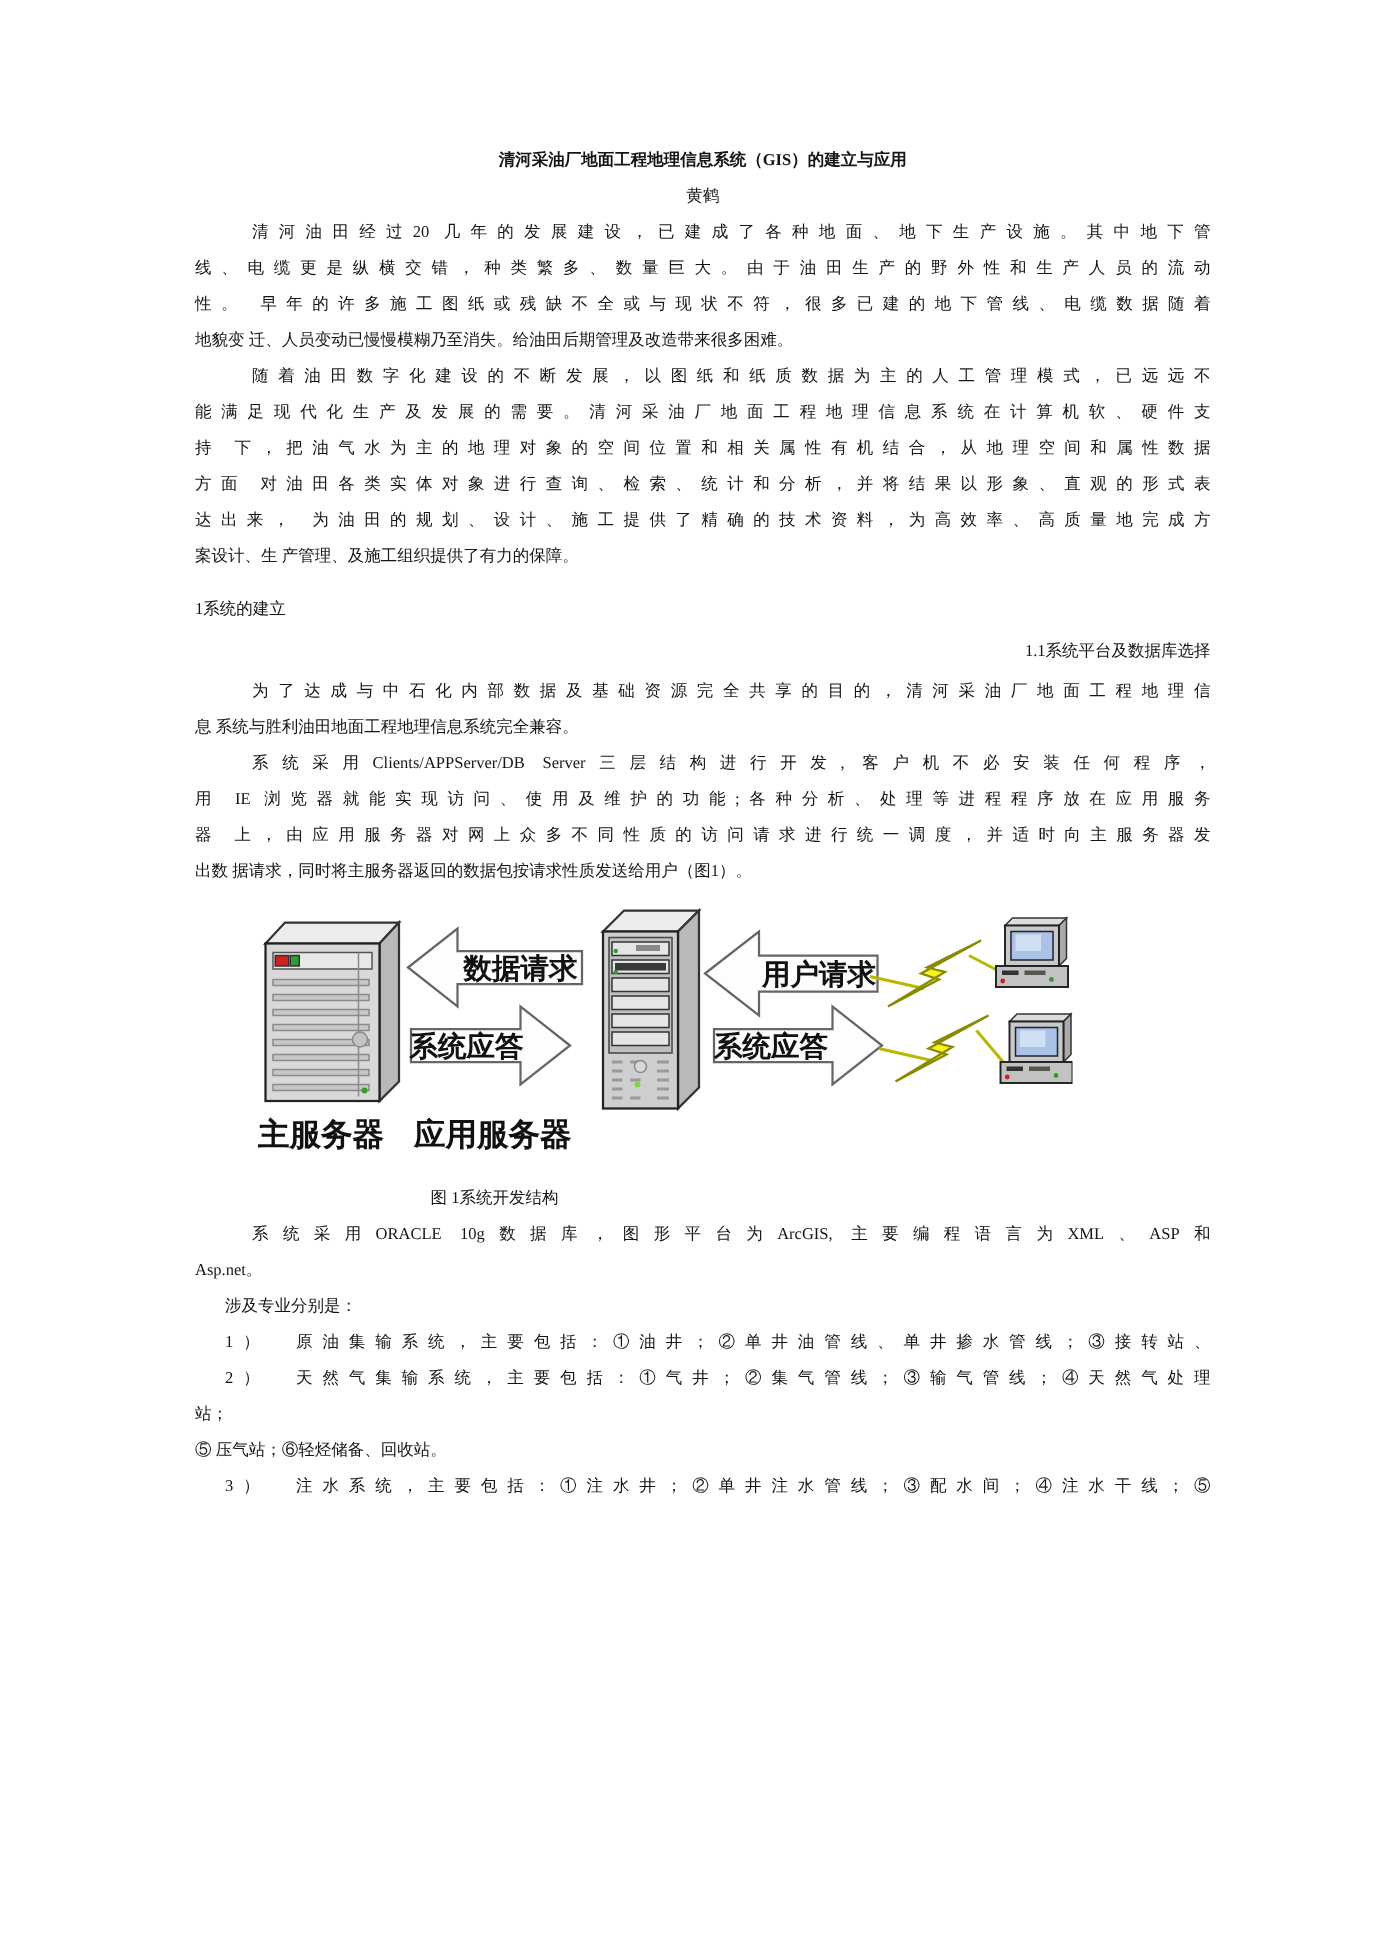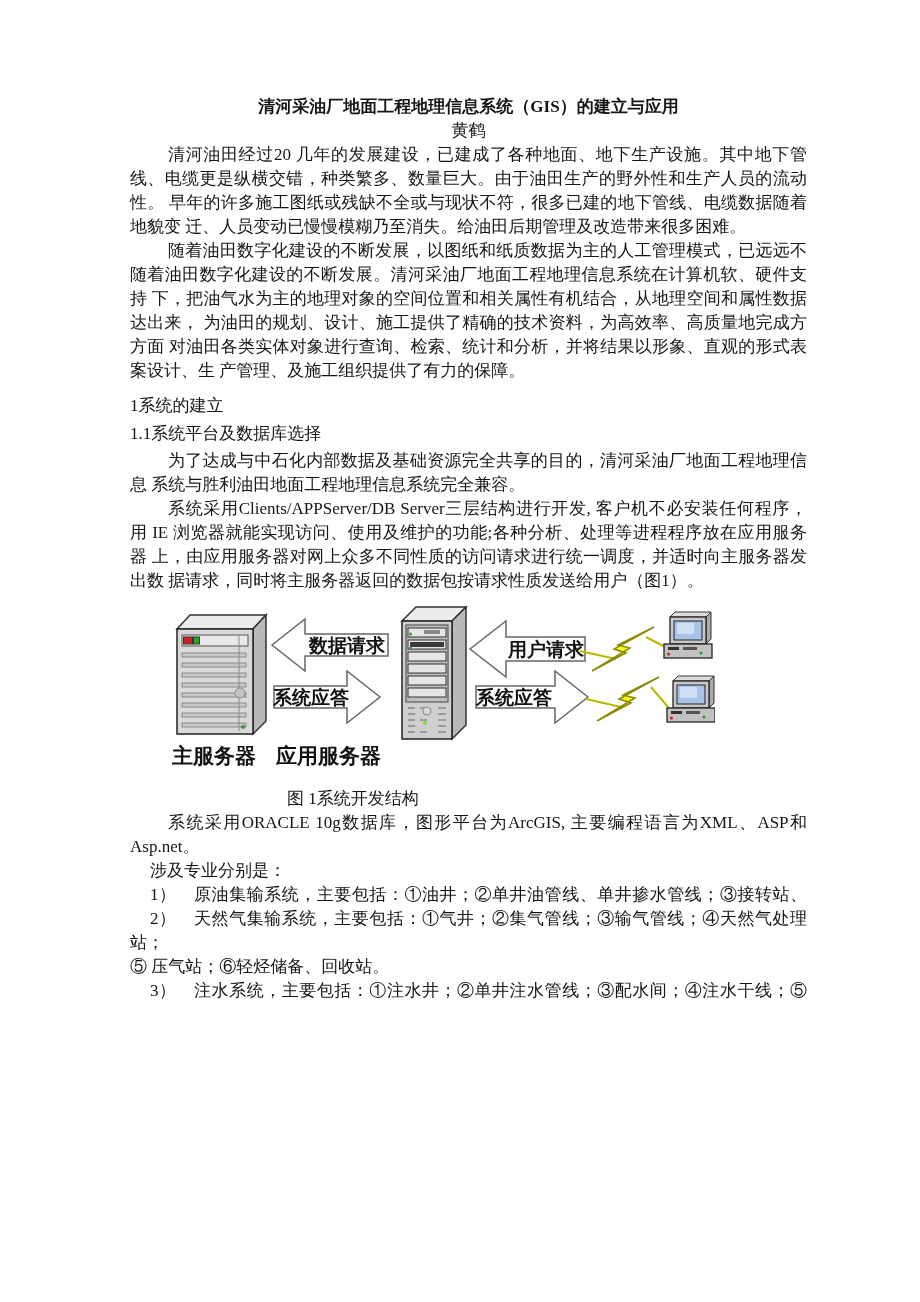--- a/index.html
+++ b/index.html
@@ -3,28 +3,28 @@
 <meta charset="utf-8">
 <style>
   *{box-sizing:border-box;}
   html,body{margin:0;padding:0;}
   body{
     width:920px;height:1302px;background:#ffffff;
     font-family:"Liberation Serif","DejaVu Serif",serif;
     color:#151515;
   }
   .page{width:920px;height:1302px;padding:95px 113px 0 130px;overflow:hidden;background:#fff;}
-  .ln{font-size:17px;line-height:24px;height:24px;white-space:nowrap;}
+  .ln{font-size:11px;line-height:24px;height:24px;white-space:nowrap;}
   .jst{text-align:justify;text-align-last:justify;text-justify:inter-character;}
   .ind{padding-left:38px;}
   .ind-li{padding-left:20px;}
   .ctr{text-align:center;text-align-last:center;}
   .bold{font-weight:bold;}
   .mt11{margin-top:11px;}
-  .mt4{margin-top:4px;}
+  .mt4{margin-top:4px;text-align:right;}
   .mt3{margin-top:3px;}
   .fig{margin-top:8px;height:172px;position:relative;text-decoration:underline;}
   .fig svg{position:absolute;left:40px;top:0;}
   .cap{padding-left:157px;margin-top:14px;}
   svg text{font-family:"Liberation Serif","DejaVu Serif",serif;}
   .arrow-label{font-size:19px;font-weight:bold;fill:#111;}
   .srv-label{font-size:21px;font-weight:bold;fill:#111;}
 </style>
 </head>
 <body>
@@ -36,24 +36,24 @@
 
   <div>
     <div class="ln ind jst">清河油田经过20 几年的发展建设，已建成了各种地面、地下生产设施。其中地下管</div>
     <div class="ln jst">线、电缆更是纵横交错，种类繁多、数量巨大。由于油田生产的野外性和生产人员的流动</div>
     <div class="ln jst">性。 早年的许多施工图纸或残缺不全或与现状不符，很多已建的地下管线、电缆数据随着</div>
     <div class="ln">地貌变 迁、人员变动已慢慢模糊乃至消失。给油田后期管理及改造带来很多困难。</div>
   </div>
 
   <div>
     <div class="ln ind jst">随着油田数字化建设的不断发展，以图纸和纸质数据为主的人工管理模式，已远远不</div>
-    <div class="ln jst">随着油田数字化建设的不断发展。清河采油厂地面工程地理信息系统在计算机软、硬件支</div>
+    <div class="ln jst">能满足现代化生产及发展的需要。清河采油厂地面工程地理信息系统在计算机软、硬件支</div>
     <div class="ln jst">持 下，把油气水为主的地理对象的空间位置和相关属性有机结合，从地理空间和属性数据</div>
+    <div class="ln jst">方面 对油田各类实体对象进行查询、检索、统计和分析，并将结果以形象、直观的形式表</div>
     <div class="ln jst">达出来， 为油田的规划、设计、施工提供了精确的技术资料，为高效率、高质量地完成方</div>
-    <div class="ln jst">方面 对油田各类实体对象进行查询、检索、统计和分析，并将结果以形象、直观的形式表</div>
     <div class="ln">案设计、生 产管理、及施工组织提供了有力的保障。</div>
   </div>
 
   <div class="ln mt11">1系统的建立</div>
   <div class="ln mt4">1.1系统平台及数据库选择</div>
 
   <div>
     <div class="ln ind jst mt3">为了达成与中石化内部数据及基础资源完全共享的目的，清河采油厂地面工程地理信</div>
     <div class="ln">息 系统与胜利油田地面工程地理信息系统完全兼容。</div>
   </div>

